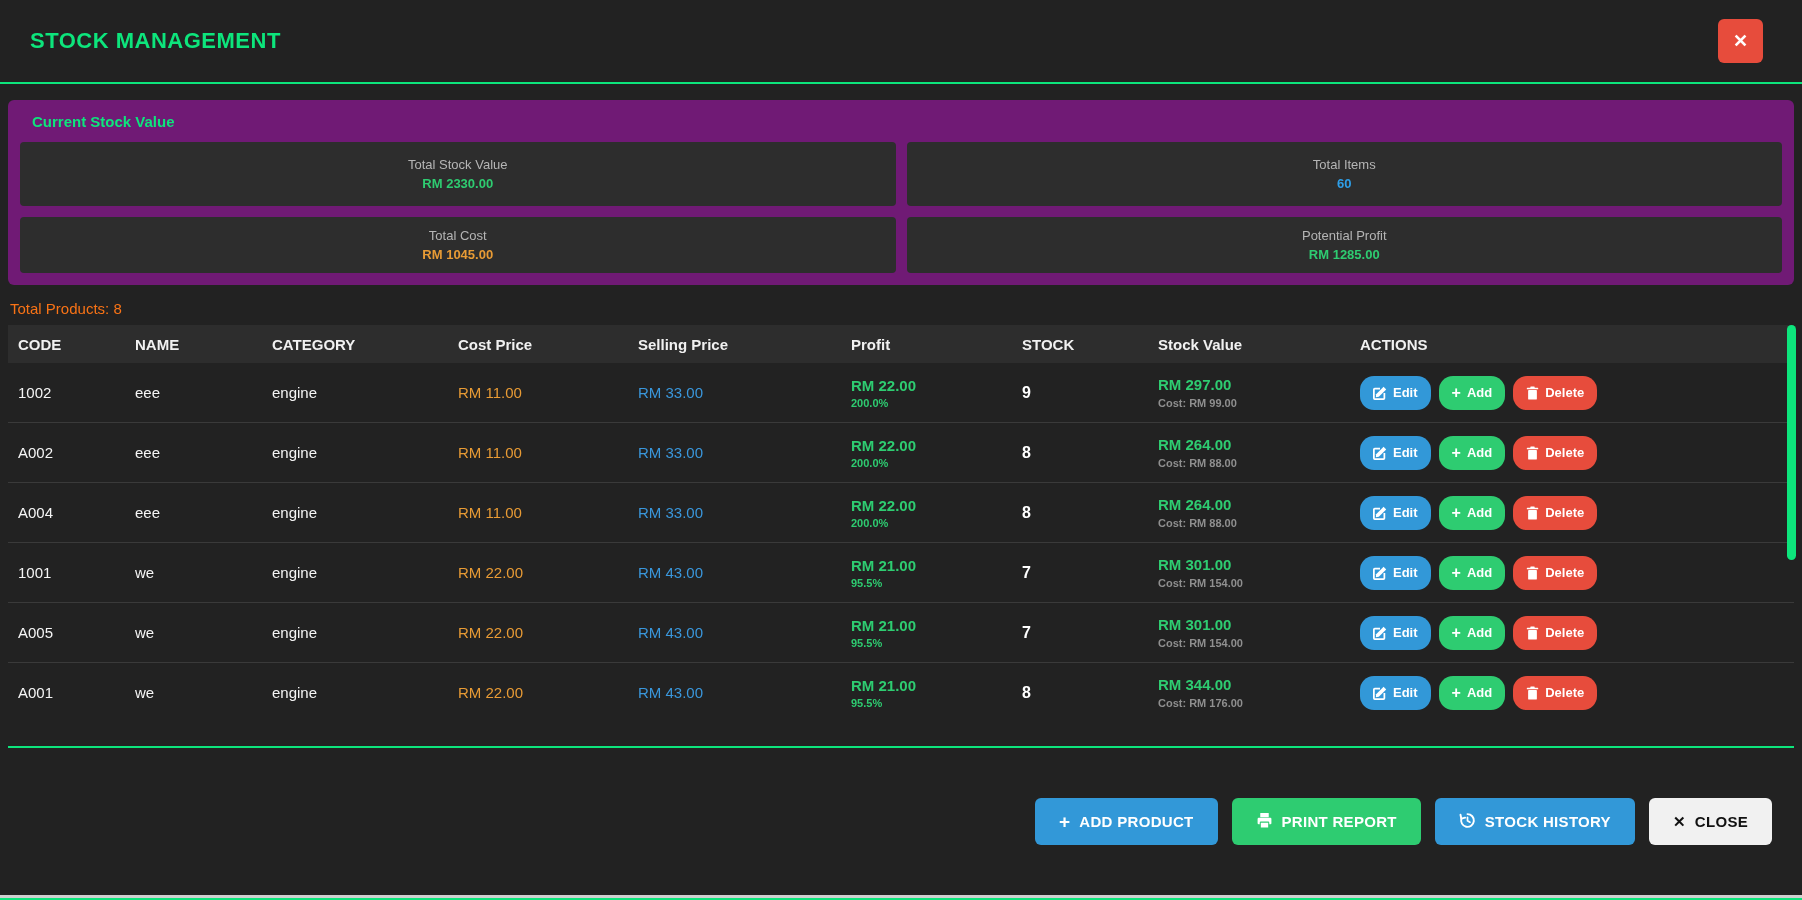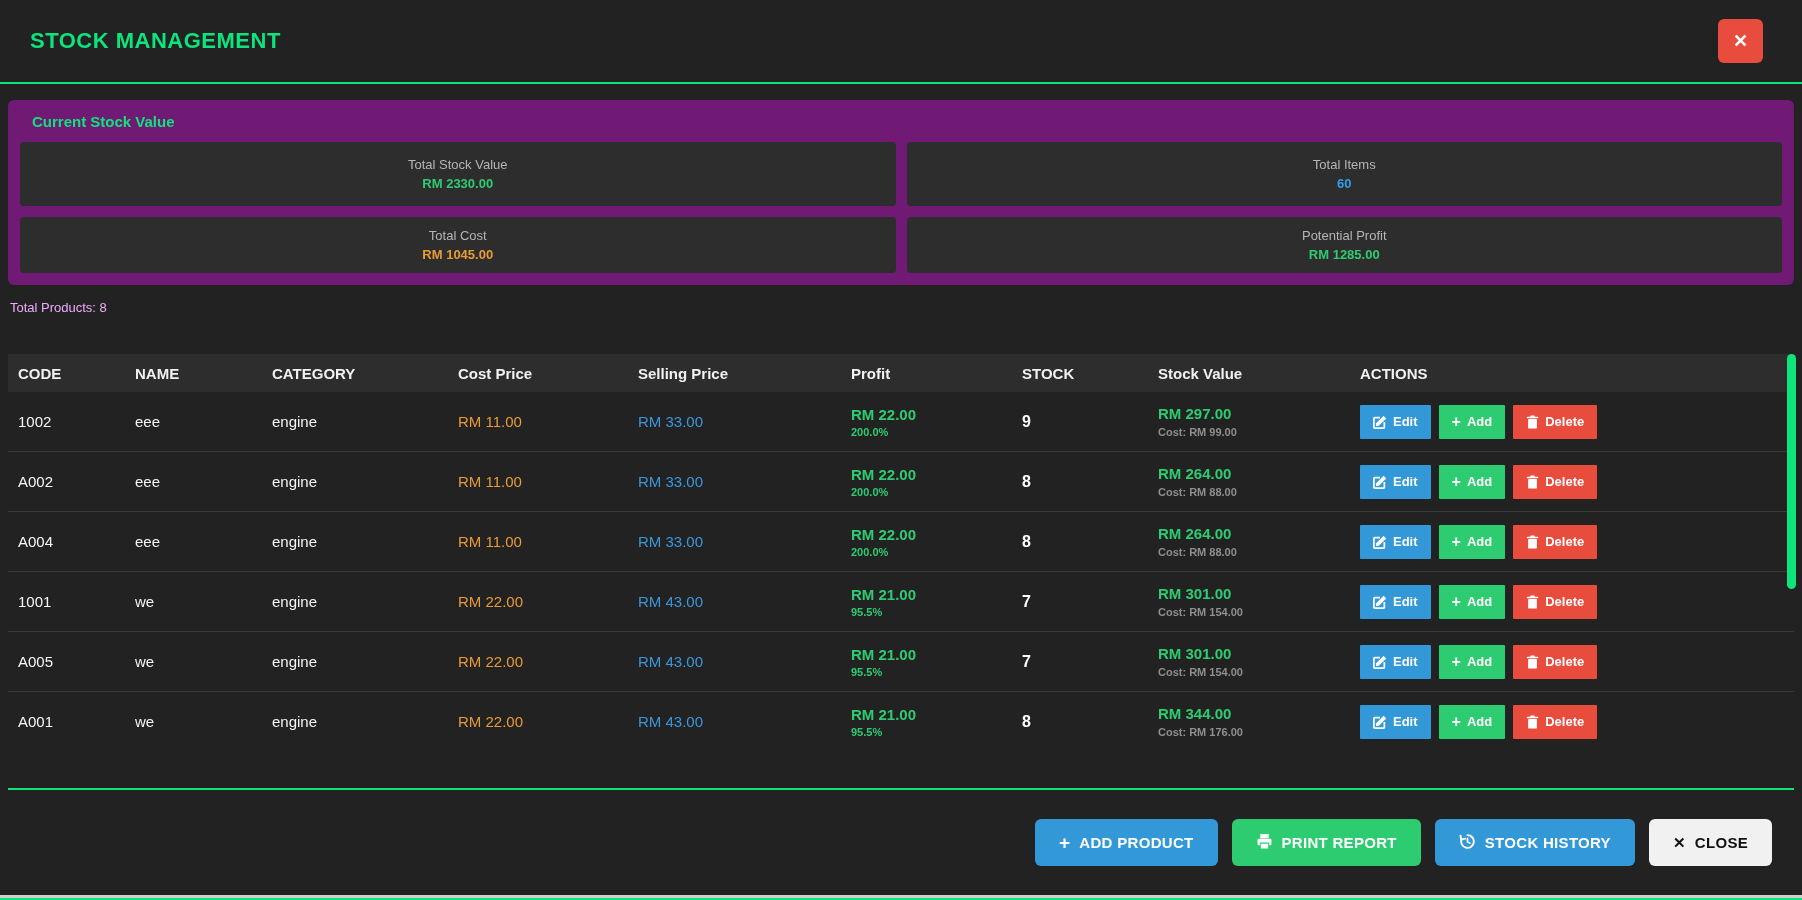--- a/index.html
+++ b/index.html
@@ -60,25 +60,25 @@
     gap:4px;
   }
   .stat-card:nth-child(3), .stat-card:nth-child(4) { height:56px; }
   .stat-label { color:#b5b5b5; font-size:13px;text-align:right; }
   .stat-value { font-size:13px; font-weight:bold; }
   .v-green  { color:var(--green); }
   .v-blue   { color:var(--blue-bright); }
   .v-orange { color:var(--orange); }
   
   .total-products {
-    margin:15px 8px 26px 10px;
-    font-size:13px; color:#f0abfc;
-  }
-  
-  .table-area { position:relative; margin:13px 8px; }
+    margin:15px 8px 8px 10px;
+    font-size:15px; color:#f97316;
+  }
+  
+  .table-area { position:relative; margin:0 8px; }
   .table-wrap { height:385px; overflow:hidden; }
   .grid-row {
     display:grid;
     grid-template-columns:117px 137px 186px 180px 213px 171px 136px 202px 1fr;
     align-items:center;
   }
   .thead {
     background:#2d2d2d;
     height:38px;
     font-weight:bold; font-size:15px;
@@ -93,21 +93,21 @@
   .cell-code, .cell-name, .cell-category { color:#f5f5f5; }
   .cell-cost  { color:var(--orange); }
   .cell-sell  { color:var(--blue); }
   .cell-profit .main { color:var(--green); font-weight:bold; font-size:15px; }
   .cell-profit .sub  { color:var(--green); font-weight:bold; font-size:11px; margin-top:3px; }
   .cell-stock { color:#ffffff; font-weight:bold; font-size:16px; }
   .cell-sv .main { color:var(--green); font-weight:bold; font-size:15px; }
   .cell-sv .sub  { color:#8f8f8f; font-weight:bold; font-size:11px; margin-top:4px; }
   .cell-actions { display:flex; gap:8px; }
   .mini-btn {
-    height:34px; border:none; border-radius:1px;
+    height:34px; border:none; border-radius:14px;
     color:#ffffff; font-size:13px; font-weight:bold;
     display:inline-flex; align-items:center; gap:6px;
     padding:0 13px; cursor:pointer;
   }
   .mini-btn svg { display:block; }
   .btn-edit   { background:var(--blue-btn); }
   .btn-add    { background:var(--green); }
   .btn-delete { background:var(--danger); }
   
   .scroll-track {

